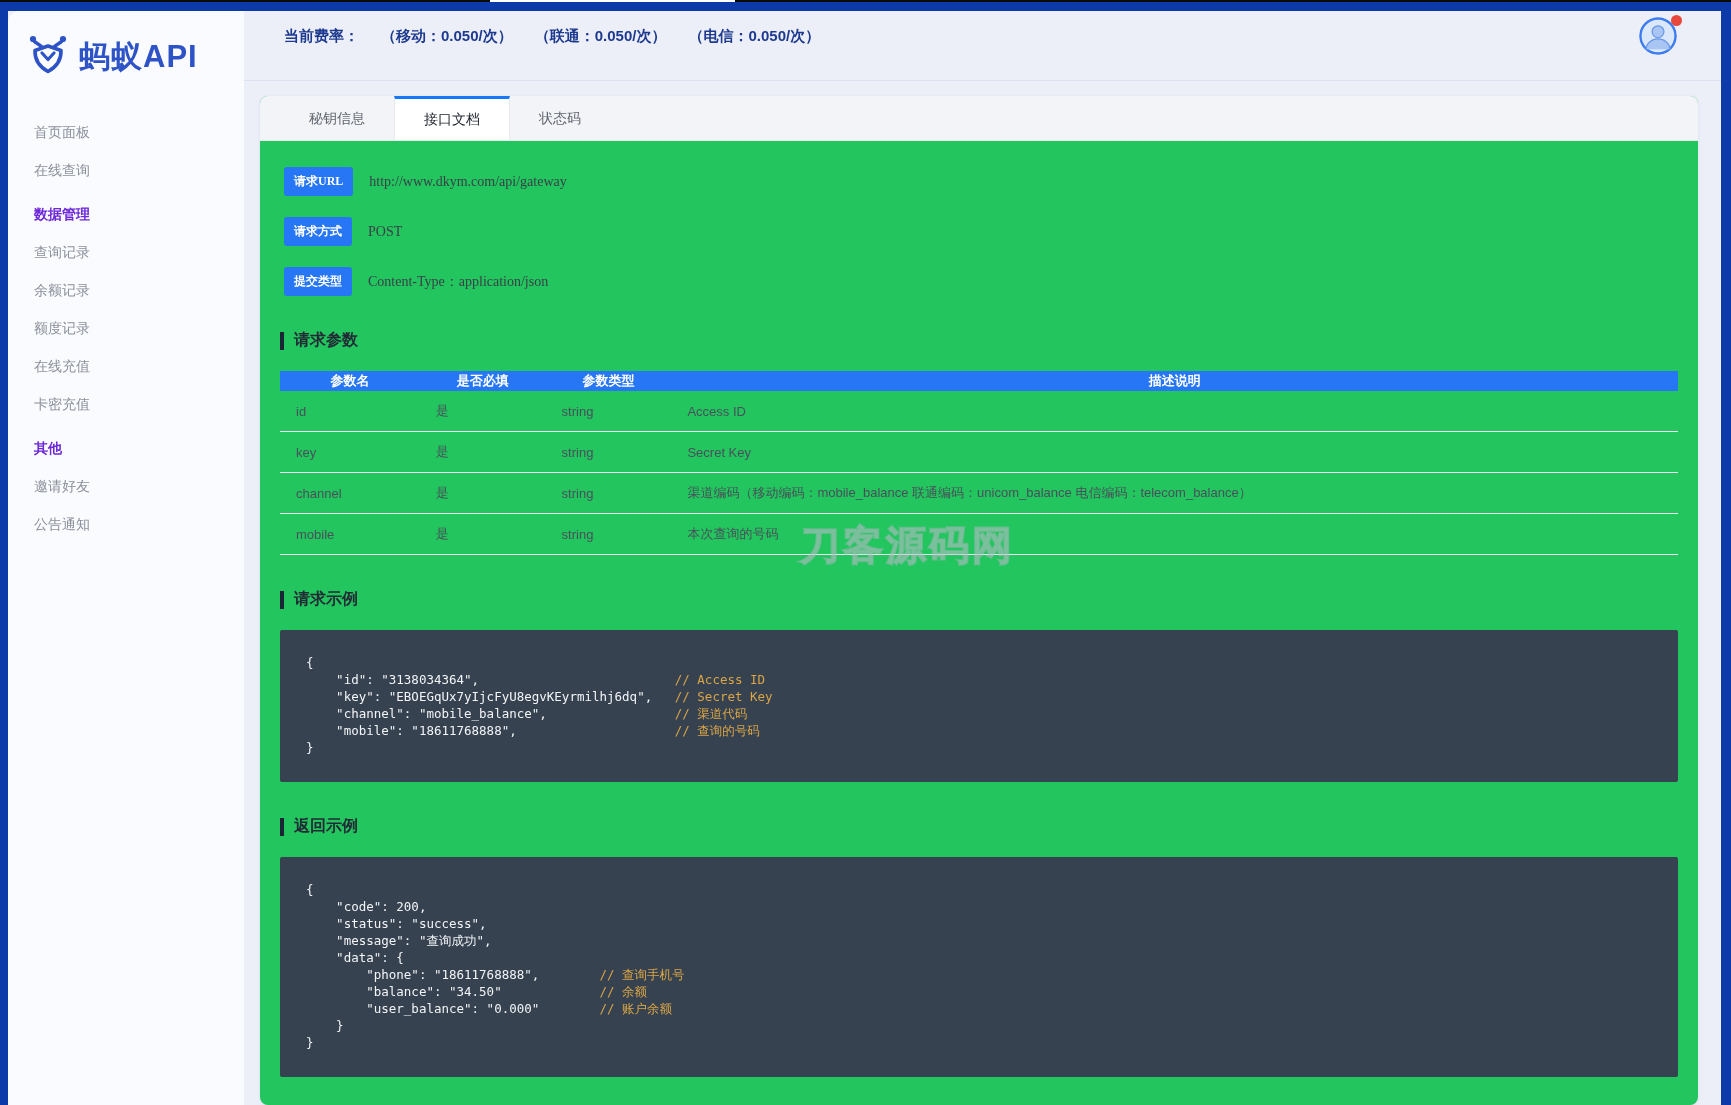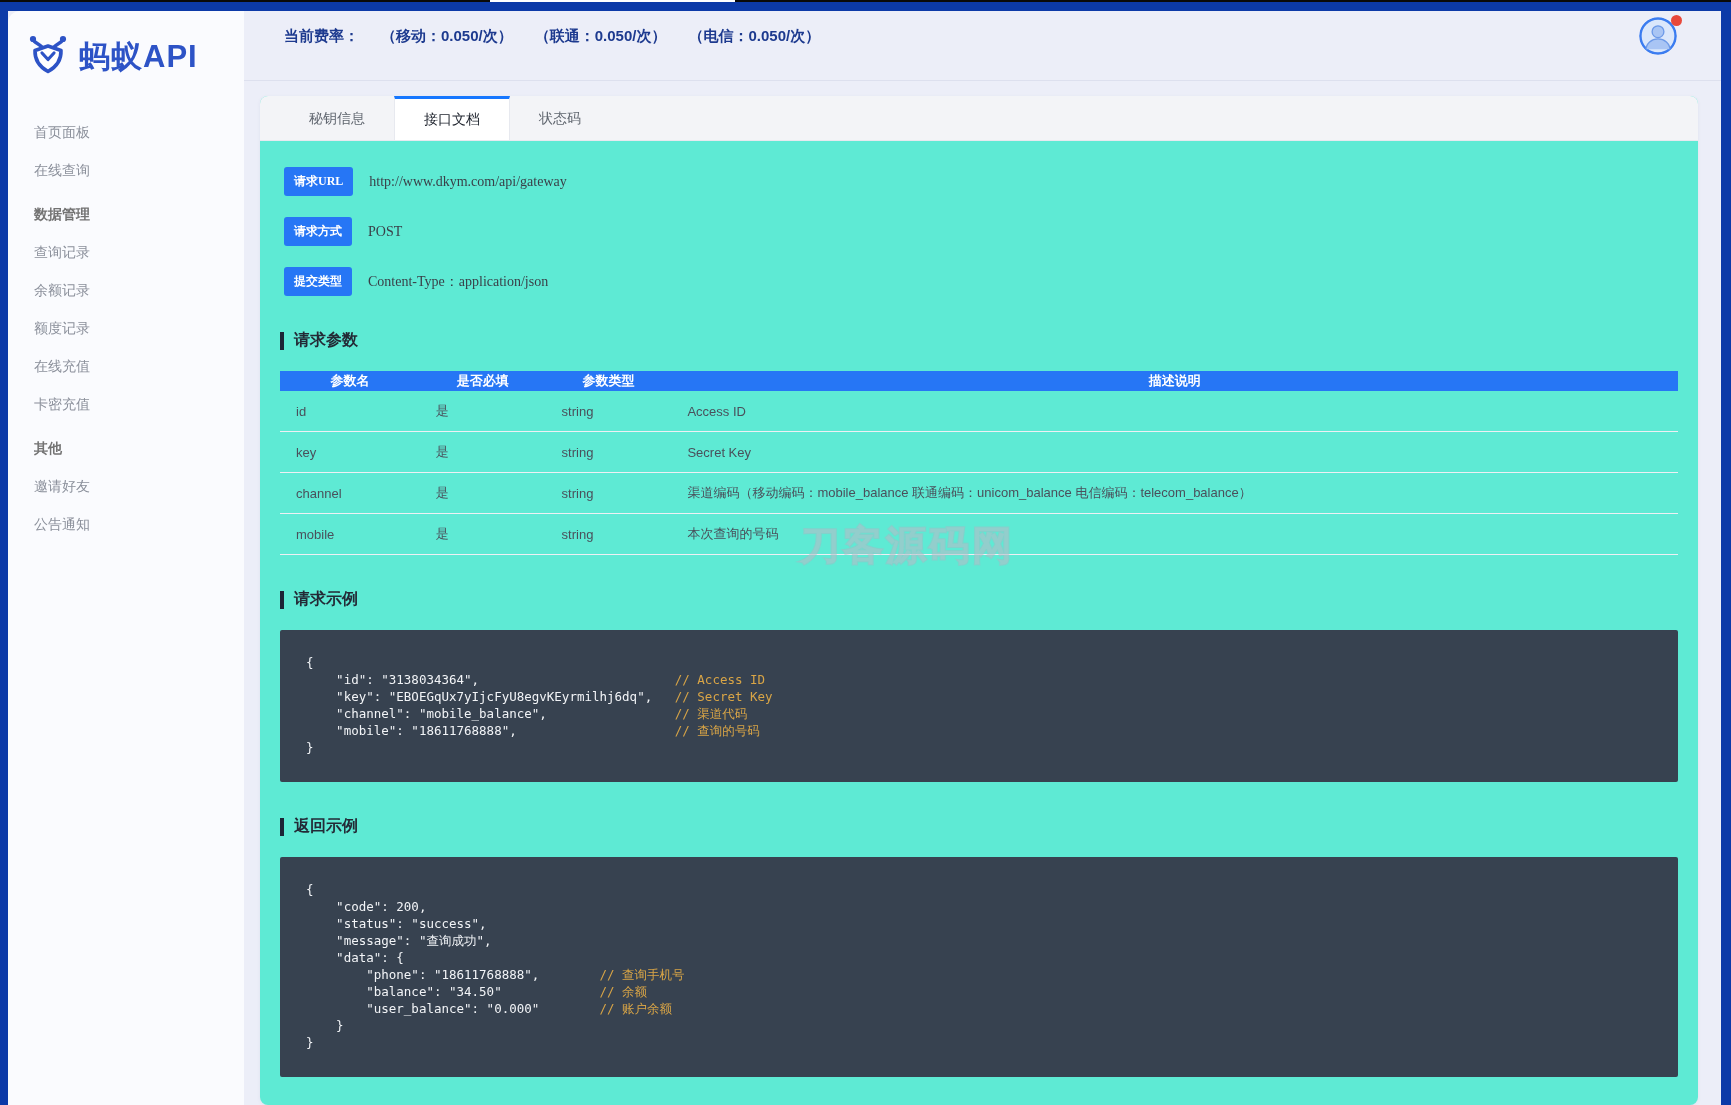--- a/index.html
+++ b/index.html
@@ -19,32 +19,32 @@
 
   .app { position:absolute; top:11px; left:8px; right:10px; bottom:0; display:flex; z-index:3; }
 
   
   .sidebar { width:236px; min-width:236px; background:#fafbfe; border-top-left-radius:12px; height:100%; }
   .logo-row { display:flex; align-items:center; gap:7px; padding:24px 10px 28px 20px; }
   .logo-text { font-size:31px; font-weight:800; color:#2d53c6; letter-spacing:1px; }
   .side-nav { padding-top:6px; }
   .side-link, .side-header { padding-left:26px; height:38px; line-height:38px; font-size:14px; }
   .side-link { color:#8b909b; cursor:pointer; }
-  .side-header { color:#737373; font-weight:700; margin-top:6px; }
+  .side-header { color:#6d28d9; font-weight:700; margin-top:6px; }
 
   
   .main { flex:1; display:flex; flex-direction:column; }
   .header { height:77px; display:flex; align-items:center; padding:0 42px 18px 40px; border-bottom:1px solid #dde0ee; }
   .rates { display:flex; align-items:center; gap:22px; font-size:15px; font-weight:700; color:#1d3a8f; }
   .avatar-wrap { margin-left:auto; position:relative; width:40px; height:40px; cursor:pointer; }
   .avatar { width:38px; height:38px; border-radius:50%; display:block; }
   .red-dot { position:absolute; top:-2px; right:-3px; width:11px; height:11px; border-radius:50%; background:#e8483b; }
 
   .content { flex:1; padding:15px 23px 0 16px; }
-  .card { background:#5eead4; border-radius:8px; box-shadow:0 1px 4px rgba(40,60,120,0.06); padding-bottom:28px; }
+  .card { background:#22c55e; border-radius:8px; box-shadow:0 1px 4px rgba(40,60,120,0.06); padding-bottom:28px; }
 
   
   .tabbar { height:45px; background:#f3f4f7; border-bottom:1px solid #e7e9ef; border-radius:8px 8px 0 0; display:flex; padding-left:20px; }
   .tab { padding:0 29px; line-height:45px; font-size:14px; color:#60666f; cursor:pointer; }
   .tab.active { background:#fff; color:#1c212b; border-top:3px solid #1677ff; border-left:1px solid #e7e9ef; border-right:1px solid #e7e9ef; line-height:40px; }
 
   .card-body { padding:26px 20px 0 20px; }
 
   .info-row { display:flex; align-items:center; margin:0 0 21px 4px;font-family:Liberation Serif, serif; }
   .badge { display:inline-block; min-width:66px; text-align:center; background:#2676f5; color:#fff; font-size:12px; font-weight:700; padding:6px 10px; border-radius:3px; }

